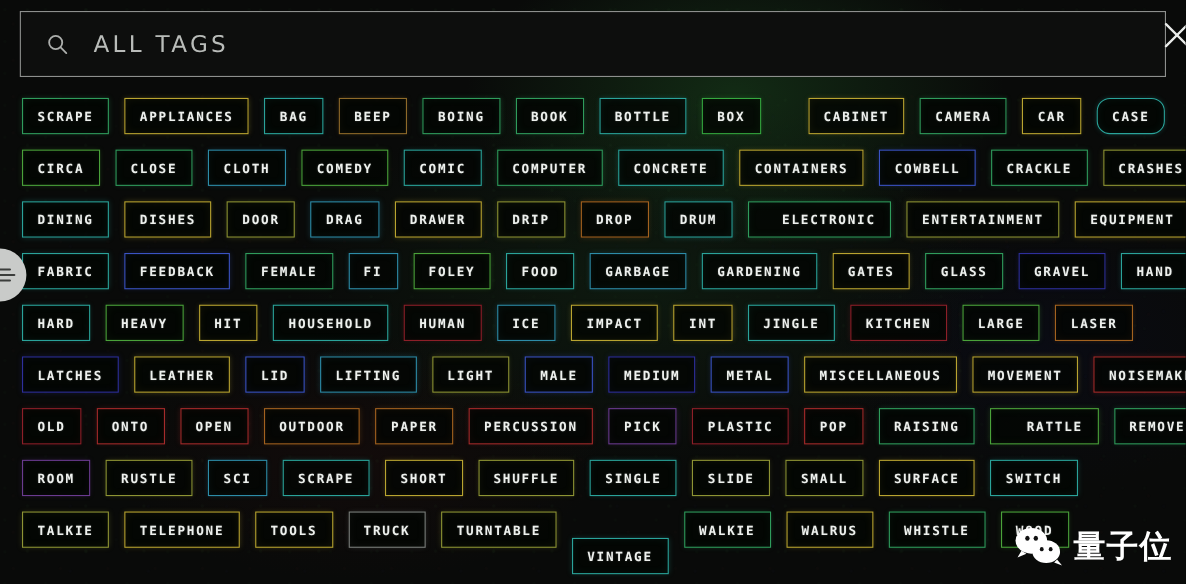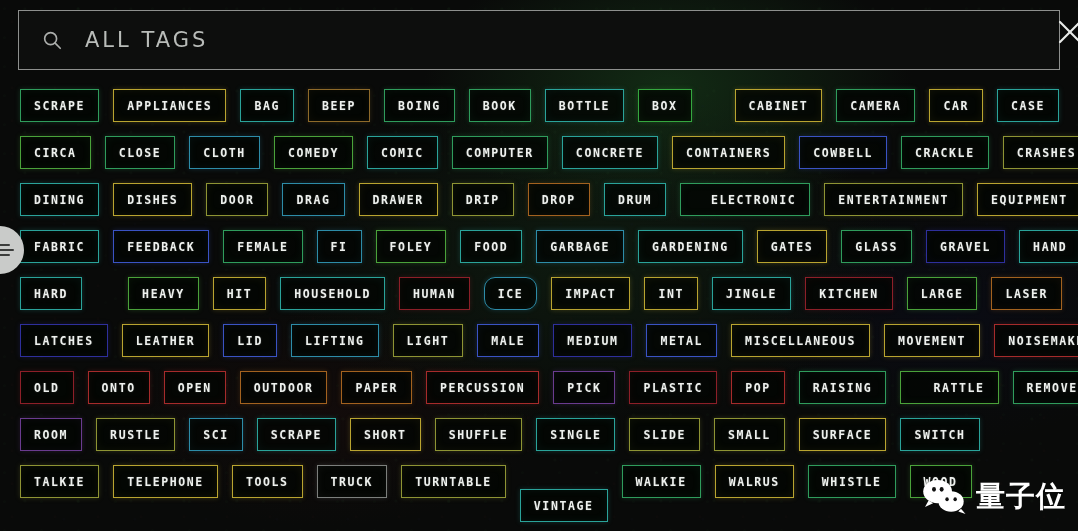--- a/index.html
+++ b/index.html
@@ -117,21 +117,21 @@
         <div class="tag" style="border-color: rgb(185, 164, 48); box-shadow: rgba(185, 164, 48, 0.267) 0px 0px 5px, rgba(185, 164, 48, 0.086) 0px 0px 8px inset;">APPLIANCES</div>
         <div class="tag" style="border-color: rgb(42, 163, 154); box-shadow: rgba(42, 163, 154, 0.267) 0px 0px 5px, rgba(42, 163, 154, 0.086) 0px 0px 8px inset;">BAG</div>
         <div class="tag" style="border-color: rgb(142, 106, 42); box-shadow: rgba(142, 106, 42, 0.267) 0px 0px 5px, rgba(142, 106, 42, 0.086) 0px 0px 8px inset;">BEEP</div>
         <div class="tag" style="border-color: rgb(47, 156, 92); box-shadow: rgba(47, 156, 92, 0.267) 0px 0px 5px, rgba(47, 156, 92, 0.086) 0px 0px 8px inset;">BOING</div>
         <div class="tag" style="border-color: rgb(47, 156, 92); box-shadow: rgba(47, 156, 92, 0.267) 0px 0px 5px, rgba(47, 156, 92, 0.086) 0px 0px 8px inset;">BOOK</div>
         <div class="tag" style="border-color: rgb(42, 163, 154); box-shadow: rgba(42, 163, 154, 0.267) 0px 0px 5px, rgba(42, 163, 154, 0.086) 0px 0px 8px inset;">BOTTLE</div>
         <div class="tag" style="border-color: rgb(53, 168, 63); box-shadow: rgba(53, 168, 63, 0.267) 0px 0px 5px, rgba(53, 168, 63, 0.086) 0px 0px 8px inset;">BOX</div>
         <div class="tag" style="border-color: rgb(185, 164, 48); box-shadow: rgba(185, 164, 48, 0.267) 0px 0px 5px, rgba(185, 164, 48, 0.086) 0px 0px 8px inset; margin-left: 29px;">CABINET</div>
         <div class="tag" style="border-color: rgb(47, 156, 92); box-shadow: rgba(47, 156, 92, 0.267) 0px 0px 5px, rgba(47, 156, 92, 0.086) 0px 0px 8px inset;">CAMERA</div>
         <div class="tag" style="border-color: rgb(185, 164, 48); box-shadow: rgba(185, 164, 48, 0.267) 0px 0px 5px, rgba(185, 164, 48, 0.086) 0px 0px 8px inset;">CAR</div>
-        <div class="tag" style="border-color: rgb(42, 163, 154); box-shadow: rgba(42, 163, 154, 0.267) 0px 0px 5px, rgba(42, 163, 154, 0.086) 0px 0px 8px inset;">CASE</div>
+        <div class="tag" style="border-color: rgb(42, 163, 154); box-shadow: rgba(42, 163, 154, 0.267) 0px 0px 5px, rgba(42, 163, 154, 0.086) 0px 0px 8px inset; border-radius: 12px;">CASE</div>
       </div>
       <div class="tagrow">
         <div class="tag" style="border-color: rgb(74, 162, 58); box-shadow: rgba(74, 162, 58, 0.267) 0px 0px 5px, rgba(74, 162, 58, 0.086) 0px 0px 8px inset;">CIRCA</div>
         <div class="tag" style="border-color: rgb(47, 156, 92); box-shadow: rgba(47, 156, 92, 0.267) 0px 0px 5px, rgba(47, 156, 92, 0.086) 0px 0px 8px inset;">CLOSE</div>
         <div class="tag" style="border-color: rgb(45, 140, 168); box-shadow: rgba(45, 140, 168, 0.267) 0px 0px 5px, rgba(45, 140, 168, 0.086) 0px 0px 8px inset;">CLOTH</div>
         <div class="tag" style="border-color: rgb(74, 162, 58); box-shadow: rgba(74, 162, 58, 0.267) 0px 0px 5px, rgba(74, 162, 58, 0.086) 0px 0px 8px inset;">COMEDY</div>
         <div class="tag" style="border-color: rgb(42, 163, 154); box-shadow: rgba(42, 163, 154, 0.267) 0px 0px 5px, rgba(42, 163, 154, 0.086) 0px 0px 8px inset;">COMIC</div>
         <div class="tag" style="border-color: rgb(47, 156, 92); box-shadow: rgba(47, 156, 92, 0.267) 0px 0px 5px, rgba(47, 156, 92, 0.086) 0px 0px 8px inset;">COMPUTER</div>
         <div class="tag" style="border-color: rgb(42, 163, 154); box-shadow: rgba(42, 163, 154, 0.267) 0px 0px 5px, rgba(42, 163, 154, 0.086) 0px 0px 8px inset;">CONCRETE</div>
         <div class="tag" style="border-color: rgb(185, 164, 48); box-shadow: rgba(185, 164, 48, 0.267) 0px 0px 5px, rgba(185, 164, 48, 0.086) 0px 0px 8px inset;">CONTAINERS</div>
@@ -161,25 +161,25 @@
         <div class="tag" style="border-color: rgb(42, 163, 154); box-shadow: rgba(42, 163, 154, 0.267) 0px 0px 5px, rgba(42, 163, 154, 0.086) 0px 0px 8px inset;">FOOD</div>
         <div class="tag" style="border-color: rgb(45, 140, 168); box-shadow: rgba(45, 140, 168, 0.267) 0px 0px 5px, rgba(45, 140, 168, 0.086) 0px 0px 8px inset;">GARBAGE</div>
         <div class="tag" style="border-color: rgb(42, 163, 154); box-shadow: rgba(42, 163, 154, 0.267) 0px 0px 5px, rgba(42, 163, 154, 0.086) 0px 0px 8px inset;">GARDENING</div>
         <div class="tag" style="border-color: rgb(185, 164, 48); box-shadow: rgba(185, 164, 48, 0.267) 0px 0px 5px, rgba(185, 164, 48, 0.086) 0px 0px 8px inset;">GATES</div>
         <div class="tag" style="border-color: rgb(47, 156, 92); box-shadow: rgba(47, 156, 92, 0.267) 0px 0px 5px, rgba(47, 156, 92, 0.086) 0px 0px 8px inset;">GLASS</div>
         <div class="tag" style="border-color: rgb(46, 47, 156); box-shadow: rgba(46, 47, 156, 0.267) 0px 0px 5px, rgba(46, 47, 156, 0.086) 0px 0px 8px inset;">GRAVEL</div>
         <div class="tag" style="border-color: rgb(42, 163, 154); box-shadow: rgba(42, 163, 154, 0.267) 0px 0px 5px, rgba(42, 163, 154, 0.086) 0px 0px 8px inset;">HAND</div>
       </div>
       <div class="tagrow">
         <div class="tag" style="border-color: rgb(42, 163, 154); box-shadow: rgba(42, 163, 154, 0.267) 0px 0px 5px, rgba(42, 163, 154, 0.086) 0px 0px 8px inset;">HARD</div>
-        <div class="tag" style="border-color: rgb(74, 162, 58); box-shadow: rgba(74, 162, 58, 0.267) 0px 0px 5px, rgba(74, 162, 58, 0.086) 0px 0px 8px inset; margin-left: 32px;">HEAVY</div>
+        <div class="tag" style="border-color: rgb(74, 162, 58); box-shadow: rgba(74, 162, 58, 0.267) 0px 0px 5px, rgba(74, 162, 58, 0.086) 0px 0px 8px inset;">HEAVY</div>
         <div class="tag" style="border-color: rgb(185, 164, 48); box-shadow: rgba(185, 164, 48, 0.267) 0px 0px 5px, rgba(185, 164, 48, 0.086) 0px 0px 8px inset;">HIT</div>
         <div class="tag" style="border-color: rgb(42, 163, 154); box-shadow: rgba(42, 163, 154, 0.267) 0px 0px 5px, rgba(42, 163, 154, 0.086) 0px 0px 8px inset;">HOUSEHOLD</div>
         <div class="tag" style="border-color: rgb(141, 31, 40); box-shadow: rgba(141, 31, 40, 0.267) 0px 0px 5px, rgba(141, 31, 40, 0.086) 0px 0px 8px inset;">HUMAN</div>
-        <div class="tag" style="border-color: rgb(45, 140, 168); box-shadow: rgba(45, 140, 168, 0.267) 0px 0px 5px, rgba(45, 140, 168, 0.086) 0px 0px 8px inset; border-radius: 11px;">ICE</div>
+        <div class="tag" style="border-color: rgb(45, 140, 168); box-shadow: rgba(45, 140, 168, 0.267) 0px 0px 5px, rgba(45, 140, 168, 0.086) 0px 0px 8px inset;">ICE</div>
         <div class="tag" style="border-color: rgb(185, 164, 48); box-shadow: rgba(185, 164, 48, 0.267) 0px 0px 5px, rgba(185, 164, 48, 0.086) 0px 0px 8px inset;">IMPACT</div>
         <div class="tag" style="border-color: rgb(185, 164, 48); box-shadow: rgba(185, 164, 48, 0.267) 0px 0px 5px, rgba(185, 164, 48, 0.086) 0px 0px 8px inset;">INT</div>
         <div class="tag" style="border-color: rgb(42, 163, 154); box-shadow: rgba(42, 163, 154, 0.267) 0px 0px 5px, rgba(42, 163, 154, 0.086) 0px 0px 8px inset;">JINGLE</div>
         <div class="tag" style="border-color: rgb(141, 31, 40); box-shadow: rgba(141, 31, 40, 0.267) 0px 0px 5px, rgba(141, 31, 40, 0.086) 0px 0px 8px inset;">KITCHEN</div>
         <div class="tag" style="border-color: rgb(74, 162, 58); box-shadow: rgba(74, 162, 58, 0.267) 0px 0px 5px, rgba(74, 162, 58, 0.086) 0px 0px 8px inset;">LARGE</div>
         <div class="tag" style="border-color: rgb(163, 98, 31); box-shadow: rgba(163, 98, 31, 0.267) 0px 0px 5px, rgba(163, 98, 31, 0.086) 0px 0px 8px inset;">LASER</div>
       </div>
       <div class="tagrow">
         <div class="tag" style="border-color: rgb(46, 47, 156); box-shadow: rgba(46, 47, 156, 0.267) 0px 0px 5px, rgba(46, 47, 156, 0.086) 0px 0px 8px inset;">LATCHES</div>
         <div class="tag" style="border-color: rgb(185, 164, 48); box-shadow: rgba(185, 164, 48, 0.267) 0px 0px 5px, rgba(185, 164, 48, 0.086) 0px 0px 8px inset;">LEATHER</div>

